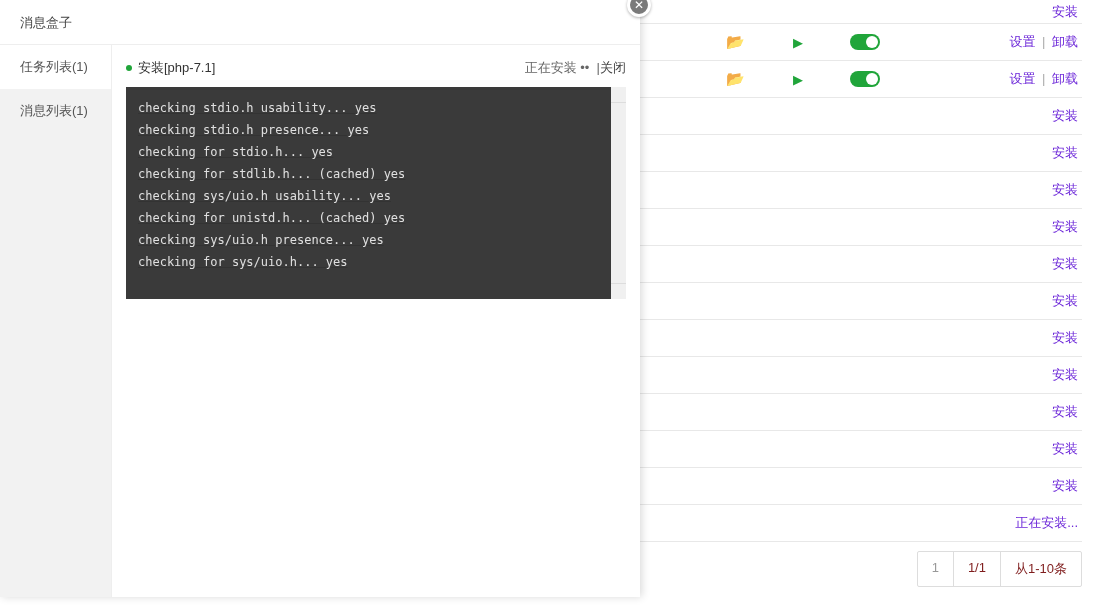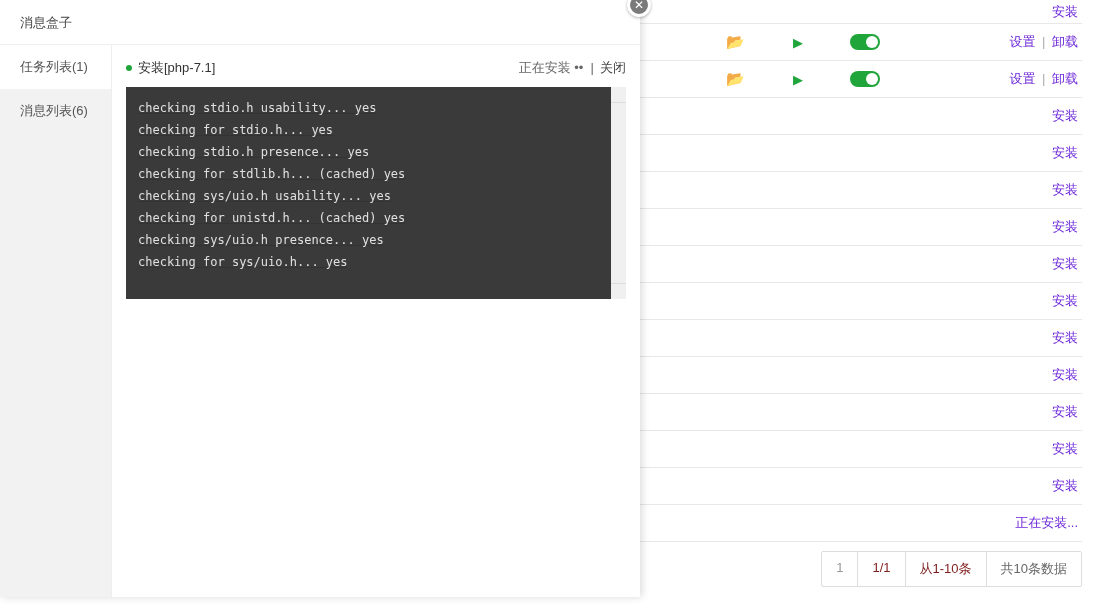--- a/index.html
+++ b/index.html
@@ -119,21 +119,20 @@
       height: 6px;
       background: #20a53a;
       border-radius: 3px;
       margin-right: 6px;
     }
     .task-title {
       flex: 1;
     }
     .task-status {
       color: #666;
-      margin-right: 6px;
     }
     .task-close {
       color: #444;
       cursor: pointer;
     }
     .log-box {
       background: #3a3a3a;
       color: #e0e0e0;
       padding: 10px 12px;
       height: 212px;
@@ -294,42 +293,41 @@
       <div class="bg-row">
         <div class="action-block"><span class="action-link">正在安装...</span></div>
       </div>
     </div>
 </div>
 
 <div class="pagination">
   <div>1</div>
   <div class="green">1/1</div>
   <div class="green">从1-10条</div>
-  <div class="dark">共10条数据</div>
 </div>
 
 <div class="modal-overlay">
   <div class="modal-header">消息盒子</div>
   <div class="modal-body">
     <div class="modal-sidebar">
       <div class="sidebar-item active">任务列表(1)</div>
-      <div class="sidebar-item">消息列表(6)</div>
+      <div class="sidebar-item">消息列表(1)</div>
     </div>
     <div class="modal-main">
       <div class="task-header">
         <span class="task-dot"></span>
         <span class="task-title">安装[php-7.1]</span>
         <span class="task-status"><span>正在安装</span> <span id="dots">••</span>&nbsp;&nbsp;|</span>
         <span class="task-close">关闭</span>
       </div>
       <div style="position:relative;text-decoration:underline;">
         <div class="log-box" id="log-box">
             <div>checking stdio.h usability... yes</div>
+            <div>checking stdio.h presence... yes</div>
             <div>checking for stdio.h... yes</div>
-            <div>checking stdio.h presence... yes</div>
             <div>checking for stdlib.h... (cached) yes</div>
             <div>checking sys/uio.h usability... yes</div>
             <div>checking for unistd.h... (cached) yes</div>
             <div>checking sys/uio.h presence... yes</div>
             <div>checking for sys/uio.h... yes</div>
           </div>
         <div class="log-scrollbar"></div>
       </div>
     </div>
   </div>

